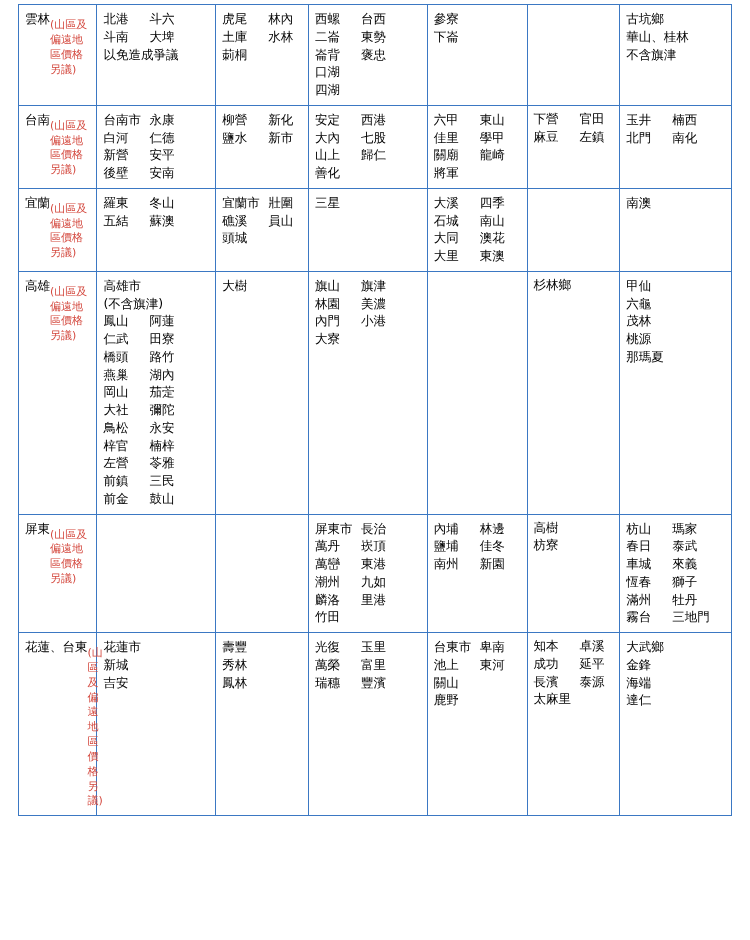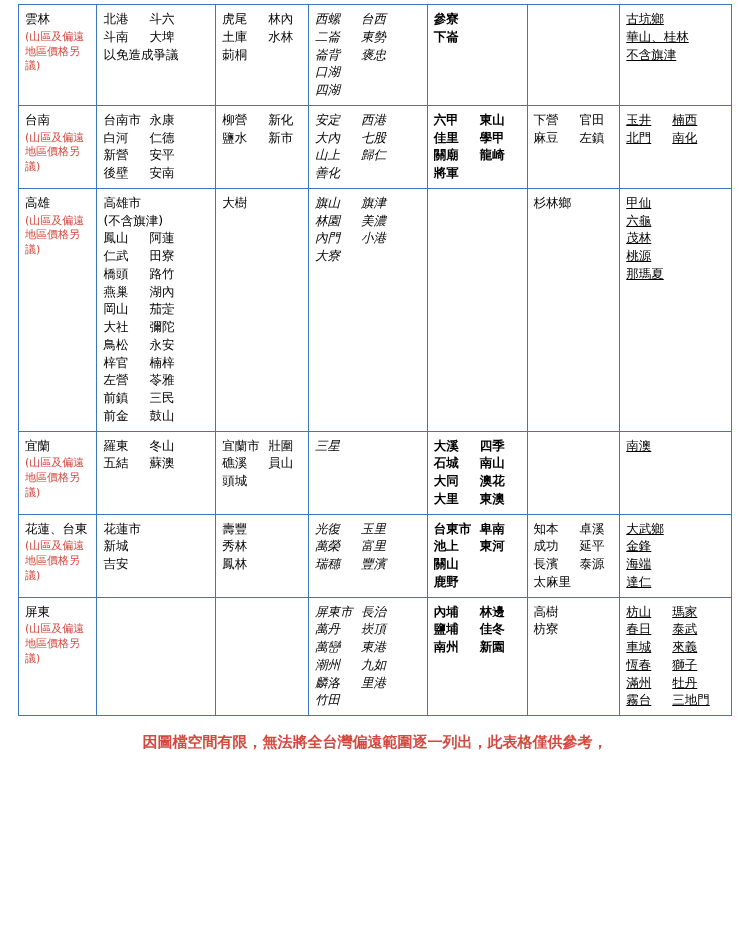--- a/index.html
+++ b/index.html
@@ -31,38 +31,37 @@
     border: 1px solid #3b78c3;
     vertical-align: top;
     padding: 5px 4px 6px 6px;
     font-size: 12.5px;
     line-height: 1.42;
     color: #000;
   }
   .c-region { width: 66px; }
   .c-a { width: 100px; }
   .c-b { width: 78px; }
-  .c-c { width: 100px; font-style: italic; }
-  .c-d { width: 84px; font-weight: bold; }
-  .c-e { width: 78px; }
-  .c-f { width: 94px; text-decoration: underline; }
+  .c-c { width: 100px; }
+  .c-d { width: 84px; }
+  .c-e { width: 78px; font-family: Liberation Serif, serif; }
+  .c-f { width: 94px; }
 
   .region-name {
     font-size: 12.5px;
     white-space: nowrap;
   }
   .region-note {
     color: #d4493f;
     font-size: 11px;
     line-height: 1.35;
-    margin-top: 2px;
+    margin-top: 8px;
   }
   .region-cell-inner {
     display: flex;
-    flex-direction: column;
     justify-content: space-between;
     min-height: 100%;
     height: 100%;
   }
   .pair-row {
     display: flex;
     white-space: nowrap;
   }
   .pair-row .k {
     display: inline-block;
@@ -251,181 +250,261 @@
             </div>
             <div class="pair-row">
               <span class="k">北門</span>
               <span class="v">南化</span>
             </div>
           </td>
         </tr>
         <tr>
           <td class="c-region">
             <div class="region-cell-inner">
-              <div class="region-name">高雄</div>
+              <div class="region-name">宜蘭</div>
               <div class="region-note">(山區及偏遠地區價格另議)</div>
             </div>
           </td>
           <td class="c-a">
             <div class="pair-row">
-              <span class="k">高雄市</span>
-              <span class="v"></span>
-            </div>
-            <div class="pair-row">
-              <span class="k">(不含旗津)</span>
-              <span class="v"></span>
-            </div>
-            <div class="pair-row">
-              <span class="k">鳳山</span>
-              <span class="v">阿蓮</span>
-            </div>
-            <div class="pair-row">
-              <span class="k">仁武</span>
-              <span class="v">田寮</span>
-            </div>
-            <div class="pair-row">
-              <span class="k">橋頭</span>
-              <span class="v">路竹</span>
-            </div>
-            <div class="pair-row">
-              <span class="k">燕巢</span>
-              <span class="v">湖內</span>
-            </div>
-            <div class="pair-row">
-              <span class="k">岡山</span>
-              <span class="v">茄萣</span>
-            </div>
-            <div class="pair-row">
-              <span class="k">大社</span>
-              <span class="v">彌陀</span>
-            </div>
-            <div class="pair-row">
-              <span class="k">鳥松</span>
-              <span class="v">永安</span>
-            </div>
-            <div class="pair-row">
-              <span class="k">梓官</span>
-              <span class="v">楠梓</span>
-            </div>
-            <div class="pair-row">
-              <span class="k">左營</span>
-              <span class="v">苓雅</span>
-            </div>
-            <div class="pair-row">
-              <span class="k">前鎮</span>
-              <span class="v">三民</span>
-            </div>
-            <div class="pair-row">
-              <span class="k">前金</span>
-              <span class="v">鼓山</span>
+              <span class="k">羅東</span>
+              <span class="v">冬山</span>
+            </div>
+            <div class="pair-row">
+              <span class="k">五結</span>
+              <span class="v">蘇澳</span>
             </div>
           </td>
           <td class="c-b">
-            <div class="single-row">大樹</div>
+            <div class="pair-row">
+              <span class="k">宜蘭市</span>
+              <span class="v">壯圍</span>
+            </div>
+            <div class="pair-row">
+              <span class="k">礁溪</span>
+              <span class="v">員山</span>
+            </div>
+            <div class="pair-row">
+              <span class="k">頭城</span>
+              <span class="v"></span>
+            </div>
           </td>
           <td class="c-c">
-            <div class="pair-row">
-              <span class="k">旗山</span>
-              <span class="v">旗津</span>
-            </div>
-            <div class="pair-row">
-              <span class="k">林園</span>
-              <span class="v">美濃</span>
-            </div>
-            <div class="pair-row">
-              <span class="k">內門</span>
-              <span class="v">小港</span>
-            </div>
-            <div class="pair-row">
-              <span class="k">大寮</span>
-              <span class="v"></span>
-            </div>
-          </td>
-          <td class="c-d"></td>
-          <td class="c-e">
-            <div class="single-row">杉林鄉</div>
-          </td>
+            <div class="single-row">三星</div>
+          </td>
+          <td class="c-d">
+            <div class="pair-row">
+              <span class="k">大溪</span>
+              <span class="v">四季</span>
+            </div>
+            <div class="pair-row">
+              <span class="k">石城</span>
+              <span class="v">南山</span>
+            </div>
+            <div class="pair-row">
+              <span class="k">大同</span>
+              <span class="v">澳花</span>
+            </div>
+            <div class="pair-row">
+              <span class="k">大里</span>
+              <span class="v">東澳</span>
+            </div>
+          </td>
+          <td class="c-e"></td>
           <td class="c-f">
-            <div class="pair-row">
-              <span class="k">甲仙</span>
-              <span class="v"></span>
-            </div>
-            <div class="pair-row">
-              <span class="k">六龜</span>
-              <span class="v"></span>
-            </div>
-            <div class="pair-row">
-              <span class="k">茂林</span>
-              <span class="v"></span>
-            </div>
-            <div class="pair-row">
-              <span class="k">桃源</span>
-              <span class="v"></span>
-            </div>
-            <div class="pair-row">
-              <span class="k">那瑪夏</span>
-              <span class="v"></span>
-            </div>
+            <div class="single-row">南澳</div>
           </td>
         </tr>
         <tr>
           <td class="c-region">
             <div class="region-cell-inner">
-              <div class="region-name">宜蘭</div>
+              <div class="region-name">高雄</div>
               <div class="region-note">(山區及偏遠地區價格另議)</div>
             </div>
           </td>
           <td class="c-a">
             <div class="pair-row">
-              <span class="k">羅東</span>
-              <span class="v">冬山</span>
-            </div>
-            <div class="pair-row">
-              <span class="k">五結</span>
-              <span class="v">蘇澳</span>
+              <span class="k">高雄市</span>
+              <span class="v"></span>
+            </div>
+            <div class="pair-row">
+              <span class="k">(不含旗津)</span>
+              <span class="v"></span>
+            </div>
+            <div class="pair-row">
+              <span class="k">鳳山</span>
+              <span class="v">阿蓮</span>
+            </div>
+            <div class="pair-row">
+              <span class="k">仁武</span>
+              <span class="v">田寮</span>
+            </div>
+            <div class="pair-row">
+              <span class="k">橋頭</span>
+              <span class="v">路竹</span>
+            </div>
+            <div class="pair-row">
+              <span class="k">燕巢</span>
+              <span class="v">湖內</span>
+            </div>
+            <div class="pair-row">
+              <span class="k">岡山</span>
+              <span class="v">茄萣</span>
+            </div>
+            <div class="pair-row">
+              <span class="k">大社</span>
+              <span class="v">彌陀</span>
+            </div>
+            <div class="pair-row">
+              <span class="k">鳥松</span>
+              <span class="v">永安</span>
+            </div>
+            <div class="pair-row">
+              <span class="k">梓官</span>
+              <span class="v">楠梓</span>
+            </div>
+            <div class="pair-row">
+              <span class="k">左營</span>
+              <span class="v">苓雅</span>
+            </div>
+            <div class="pair-row">
+              <span class="k">前鎮</span>
+              <span class="v">三民</span>
+            </div>
+            <div class="pair-row">
+              <span class="k">前金</span>
+              <span class="v">鼓山</span>
             </div>
           </td>
           <td class="c-b">
-            <div class="pair-row">
-              <span class="k">宜蘭市</span>
-              <span class="v">壯圍</span>
-            </div>
-            <div class="pair-row">
-              <span class="k">礁溪</span>
-              <span class="v">員山</span>
-            </div>
-            <div class="pair-row">
-              <span class="k">頭城</span>
-              <span class="v"></span>
-            </div>
+            <div class="single-row">大樹</div>
           </td>
           <td class="c-c">
-            <div class="single-row">三星</div>
+            <div class="pair-row">
+              <span class="k">旗山</span>
+              <span class="v">旗津</span>
+            </div>
+            <div class="pair-row">
+              <span class="k">林園</span>
+              <span class="v">美濃</span>
+            </div>
+            <div class="pair-row">
+              <span class="k">內門</span>
+              <span class="v">小港</span>
+            </div>
+            <div class="pair-row">
+              <span class="k">大寮</span>
+              <span class="v"></span>
+            </div>
+          </td>
+          <td class="c-d"></td>
+          <td class="c-e">
+            <div class="single-row">杉林鄉</div>
+          </td>
+          <td class="c-f">
+            <div class="pair-row">
+              <span class="k">甲仙</span>
+              <span class="v"></span>
+            </div>
+            <div class="pair-row">
+              <span class="k">六龜</span>
+              <span class="v"></span>
+            </div>
+            <div class="pair-row">
+              <span class="k">茂林</span>
+              <span class="v"></span>
+            </div>
+            <div class="pair-row">
+              <span class="k">桃源</span>
+              <span class="v"></span>
+            </div>
+            <div class="pair-row">
+              <span class="k">那瑪夏</span>
+              <span class="v"></span>
+            </div>
+          </td>
+        </tr>
+        <tr>
+          <td class="c-region">
+            <div class="region-cell-inner">
+              <div class="region-name">屏東</div>
+              <div class="region-note">(山區及偏遠地區價格另議)</div>
+            </div>
+          </td>
+          <td class="c-a"></td>
+          <td class="c-b"></td>
+          <td class="c-c">
+            <div class="pair-row">
+              <span class="k">屏東市</span>
+              <span class="v">長治</span>
+            </div>
+            <div class="pair-row">
+              <span class="k">萬丹</span>
+              <span class="v">崁頂</span>
+            </div>
+            <div class="pair-row">
+              <span class="k">萬巒</span>
+              <span class="v">東港</span>
+            </div>
+            <div class="pair-row">
+              <span class="k">潮州</span>
+              <span class="v">九如</span>
+            </div>
+            <div class="pair-row">
+              <span class="k">麟洛</span>
+              <span class="v">里港</span>
+            </div>
+            <div class="pair-row">
+              <span class="k">竹田</span>
+              <span class="v"></span>
+            </div>
           </td>
           <td class="c-d">
             <div class="pair-row">
-              <span class="k">大溪</span>
-              <span class="v">四季</span>
-            </div>
-            <div class="pair-row">
-              <span class="k">石城</span>
-              <span class="v">南山</span>
-            </div>
-            <div class="pair-row">
-              <span class="k">大同</span>
-              <span class="v">澳花</span>
-            </div>
-            <div class="pair-row">
-              <span class="k">大里</span>
-              <span class="v">東澳</span>
-            </div>
-          </td>
-          <td class="c-e"></td>
+              <span class="k">內埔</span>
+              <span class="v">林邊</span>
+            </div>
+            <div class="pair-row">
+              <span class="k">鹽埔</span>
+              <span class="v">佳冬</span>
+            </div>
+            <div class="pair-row">
+              <span class="k">南州</span>
+              <span class="v">新園</span>
+            </div>
+          </td>
+          <td class="c-e">
+            <div class="single-row">高樹</div>
+            <div class="single-row">枋寮</div>
+          </td>
           <td class="c-f">
-            <div class="single-row">南澳</div>
+            <div class="pair-row">
+              <span class="k">枋山</span>
+              <span class="v">瑪家</span>
+            </div>
+            <div class="pair-row">
+              <span class="k">春日</span>
+              <span class="v">泰武</span>
+            </div>
+            <div class="pair-row">
+              <span class="k">車城</span>
+              <span class="v">來義</span>
+            </div>
+            <div class="pair-row">
+              <span class="k">恆春</span>
+              <span class="v">獅子</span>
+            </div>
+            <div class="pair-row">
+              <span class="k">滿州</span>
+              <span class="v">牡丹</span>
+            </div>
+            <div class="pair-row">
+              <span class="k">霧台</span>
+              <span class="v">三地門</span>
+            </div>
           </td>
         </tr>
         <tr>
           <td class="c-region">
             <div class="region-cell-inner">
               <div class="region-name">花蓮、台東</div>
               <div class="region-note">(山區及偏遠地區價格另議)</div>
             </div>
           </td>
           <td class="c-a">
@@ -488,100 +567,19 @@
               <span class="v"></span>
             </div>
           </td>
           <td class="c-f">
             <div class="single-row">大武鄉</div>
             <div class="single-row">金鋒</div>
             <div class="single-row">海端</div>
             <div class="single-row">達仁</div>
           </td>
         </tr>
-        <tr>
-          <td class="c-region">
-            <div class="region-cell-inner">
-              <div class="region-name">屏東</div>
-              <div class="region-note">(山區及偏遠地區價格另議)</div>
-            </div>
-          </td>
-          <td class="c-a"></td>
-          <td class="c-b"></td>
-          <td class="c-c">
-            <div class="pair-row">
-              <span class="k">屏東市</span>
-              <span class="v">長治</span>
-            </div>
-            <div class="pair-row">
-              <span class="k">萬丹</span>
-              <span class="v">崁頂</span>
-            </div>
-            <div class="pair-row">
-              <span class="k">萬巒</span>
-              <span class="v">東港</span>
-            </div>
-            <div class="pair-row">
-              <span class="k">潮州</span>
-              <span class="v">九如</span>
-            </div>
-            <div class="pair-row">
-              <span class="k">麟洛</span>
-              <span class="v">里港</span>
-            </div>
-            <div class="pair-row">
-              <span class="k">竹田</span>
-              <span class="v"></span>
-            </div>
-          </td>
-          <td class="c-d">
-            <div class="pair-row">
-              <span class="k">內埔</span>
-              <span class="v">林邊</span>
-            </div>
-            <div class="pair-row">
-              <span class="k">鹽埔</span>
-              <span class="v">佳冬</span>
-            </div>
-            <div class="pair-row">
-              <span class="k">南州</span>
-              <span class="v">新園</span>
-            </div>
-          </td>
-          <td class="c-e">
-            <div class="single-row">高樹</div>
-            <div class="single-row">枋寮</div>
-          </td>
-          <td class="c-f">
-            <div class="pair-row">
-              <span class="k">枋山</span>
-              <span class="v">瑪家</span>
-            </div>
-            <div class="pair-row">
-              <span class="k">春日</span>
-              <span class="v">泰武</span>
-            </div>
-            <div class="pair-row">
-              <span class="k">車城</span>
-              <span class="v">來義</span>
-            </div>
-            <div class="pair-row">
-              <span class="k">恆春</span>
-              <span class="v">獅子</span>
-            </div>
-            <div class="pair-row">
-              <span class="k">滿州</span>
-              <span class="v">牡丹</span>
-            </div>
-            <div class="pair-row">
-              <span class="k">霧台</span>
-              <span class="v">三地門</span>
-            </div>
-          </td>
-        </tr>
       </tbody>
   </table>
 
   <div class="footer-note">
-    <div>因圖檔空間有限，無法將全台灣偏遠範圍逐一列出，此表格僅供參考，</div>
   </div>
 
 </div>
 
 </body></html>

